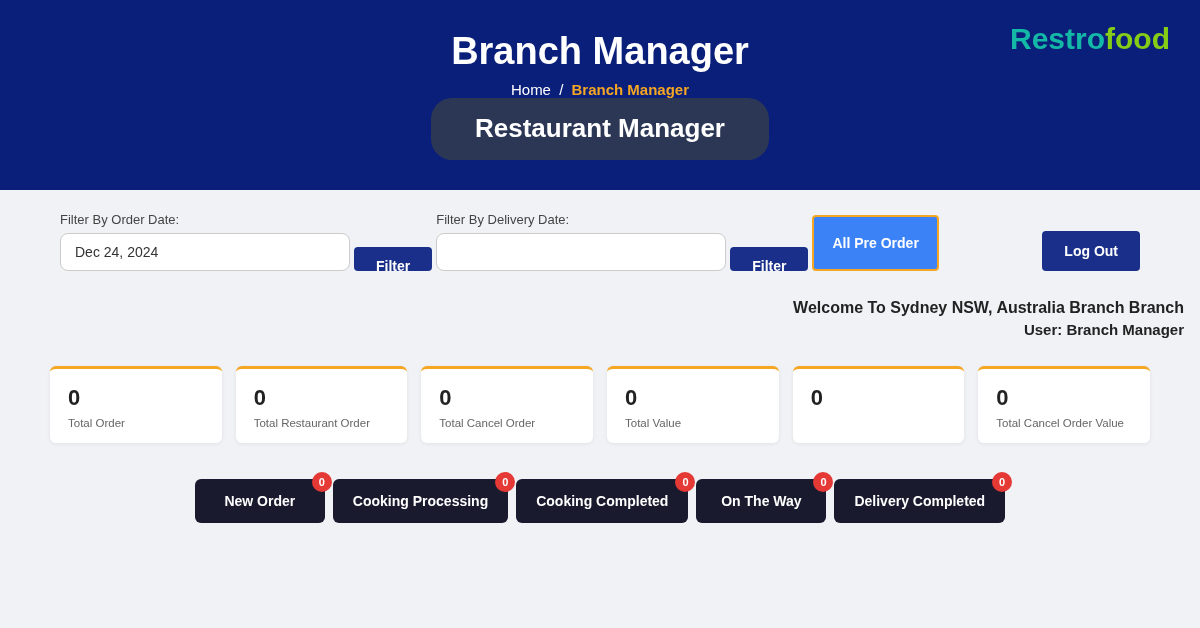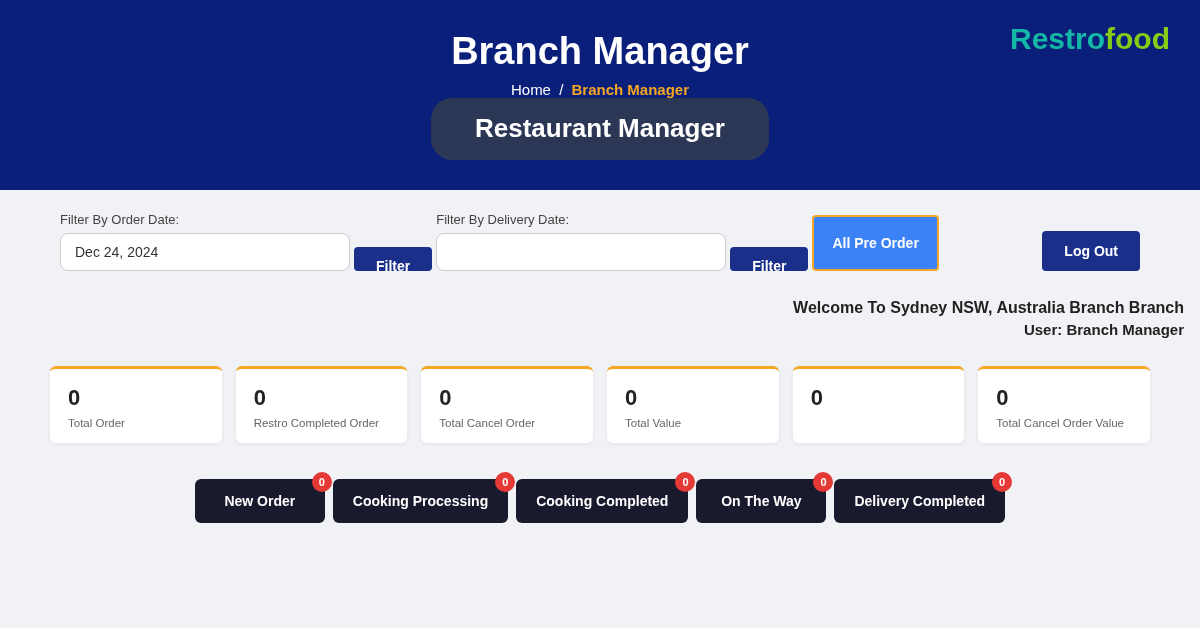--- a/index.html
+++ b/index.html
@@ -210,21 +210,21 @@
   <div class="user-text">User: Branch Manager</div>
 </div>
 
 <div class="stats-section" id="stats-container">
 <div class="stat-card">
       <div class="stat-value">0</div>
       <div class="stat-label">Total Order</div>
     </div>
     <div class="stat-card">
       <div class="stat-value">0</div>
-      <div class="stat-label">Restro Completed Order</div>
+      <div class="stat-label">Total Restaurant Order</div>
     </div>
     <div class="stat-card">
       <div class="stat-value">0</div>
       <div class="stat-label">Total Cancel Order</div>
     </div>
     <div class="stat-card">
       <div class="stat-value">0</div>
       <div class="stat-label">Total Value</div>
     </div>
     <div class="stat-card">

